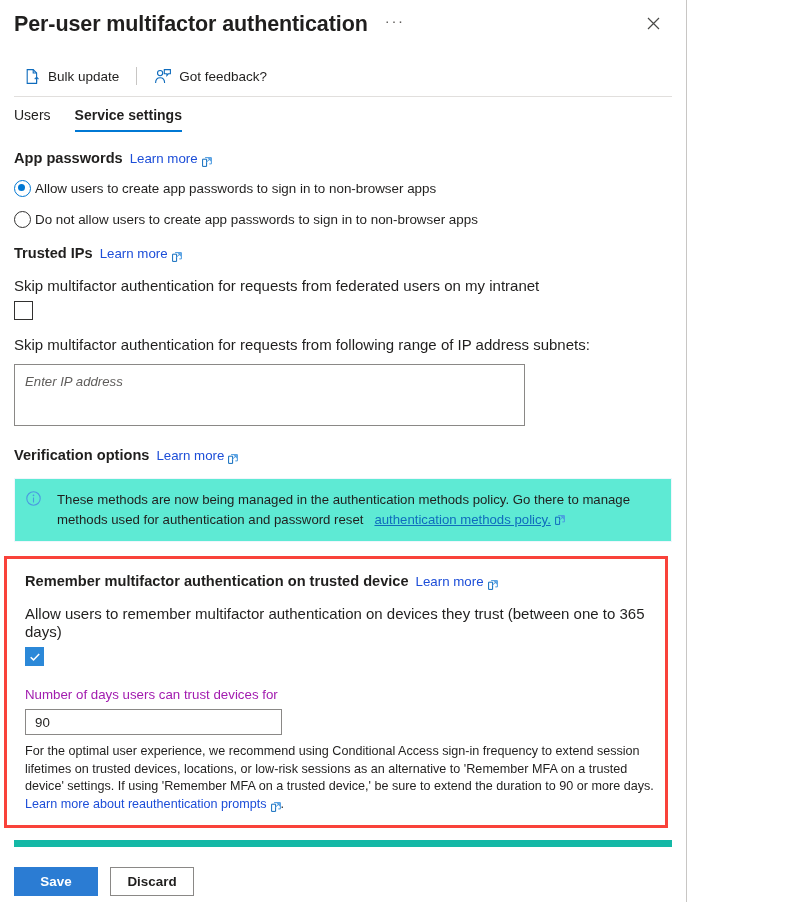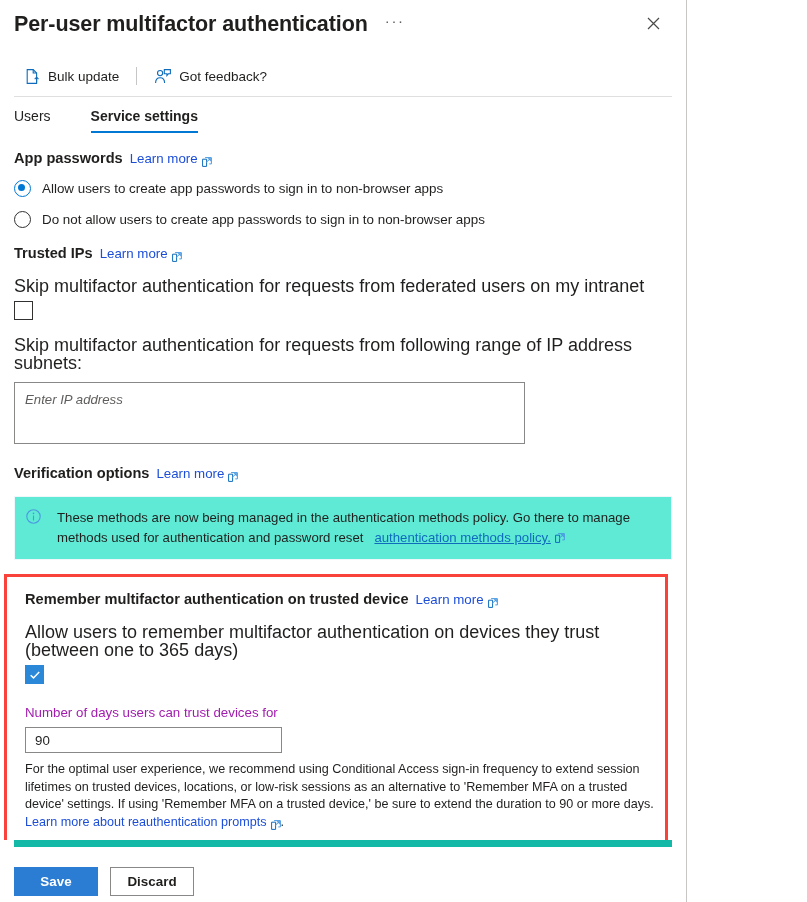--- a/index.html
+++ b/index.html
@@ -98,22 +98,22 @@
     height: 18px;
     background: #c8c6c4;
     margin: 0 7px;
   }
   .cmd svg { display:block; }
 
   
   .tabs {
     flex: 0 0 auto;
     display: flex;
-    align-items: center;
-    gap: 40px;
+    align-items: flex-start;
+    gap: 24px;
     padding: 10px 14px 0 14px;
     height: 36px;
     box-sizing: border-box;
   }
   .tab {
     position: relative;
     font-size: 14px;
     color: #201f1e;
     padding-bottom: 9px;
     cursor: pointer;
@@ -162,21 +162,21 @@
     display: inline-block;
     width: 10px;
     height: 10px;
     position: relative;
     top: 1px;
   }
 
   .radio-row {
     display: flex;
     align-items: flex-end;
-    gap: 11px;
+    gap: 4px;
     margin-top: 14px;
     cursor: pointer;
   }
   .radio-row.second { margin-top: 14px; }
   .radio {
     width: 17px;
     height: 17px;
     border-radius: 50%;
     border: 1.4px solid #0078d4;
     box-sizing: border-box;
@@ -193,21 +193,21 @@
     border-radius: 50%;
     background: #0078d4;
   }
   .radio-label {
     font-size: 13.4px;
     color: #201f1e;
     line-height: 17px;
   }
 
   .plain-label {
-    font-size: 18px;
+    font-size: 15px;
     color: #201f1e;
     margin-top: 16px;
     line-height: 18px;
   }
 
   .chk {
     width: 19px;
     height: 19px;
     box-sizing: border-box;
     border: 1.4px solid #323130;

